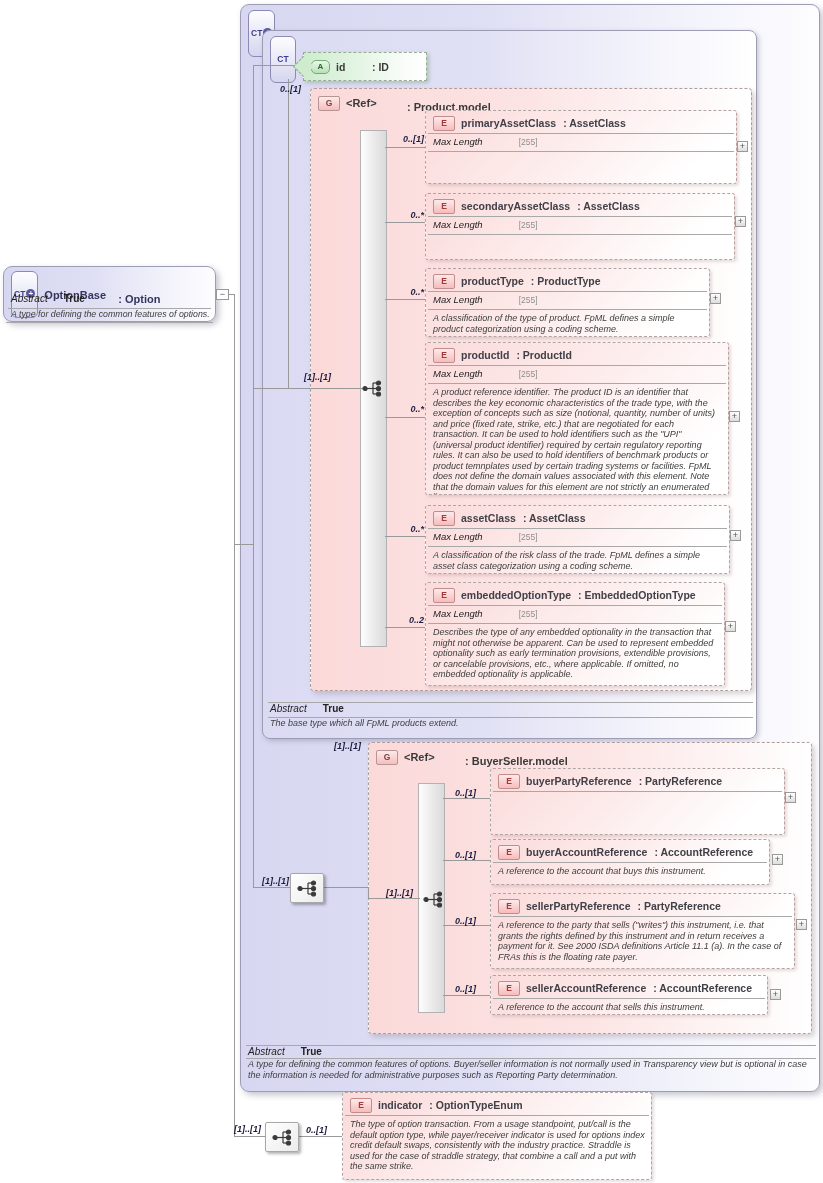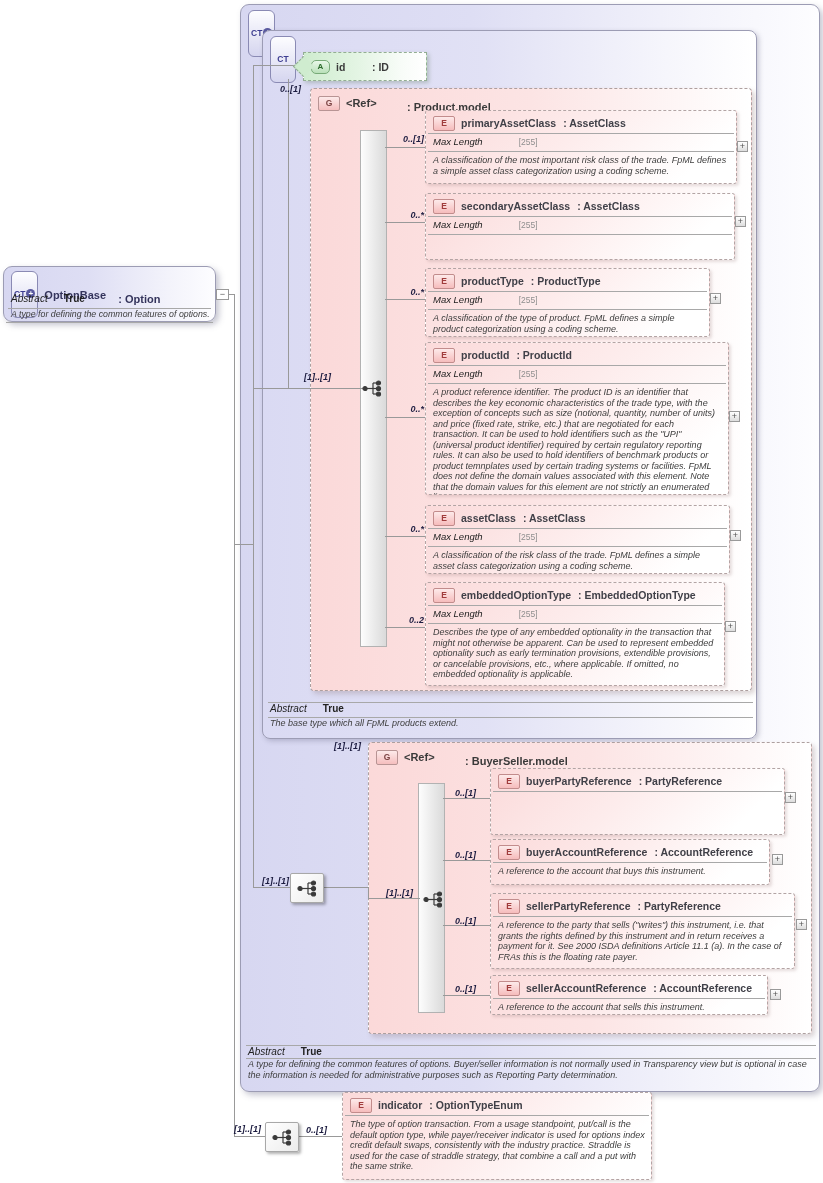--- a/index.html
+++ b/index.html
@@ -220,21 +220,20 @@
 
   <div class="elem" style="left:425px;top:110px;width:310px;height:72px;">
     <div class="etitle">
         <span class="badge b-e">E</span>
         <span>primaryAssetClass</span>
         <span class="etype">: AssetClass</span>
       </div>
     <div class="sep"></div>
     <div class="mlrow"><span class="mll">Max Length</span><span class="mlv">[255]</span></div>
     <div class="sep"></div>
-    <div class="desc">A classification of the most important risk class of the trade. FpML defines a simple asset class categorization using a coding scheme.</div>
   </div>
 
   <div class="elem" style="left:425px;top:193px;width:308px;height:65px;">
     <div class="etitle">
         <span class="badge b-e">E</span>
         <span>secondaryAssetClass</span>
         <span class="etype">: AssetClass</span>
       </div>
     <div class="sep"></div>
     <div class="mlrow"><span class="mll">Max Length</span><span class="mlv">[255]</span></div>

